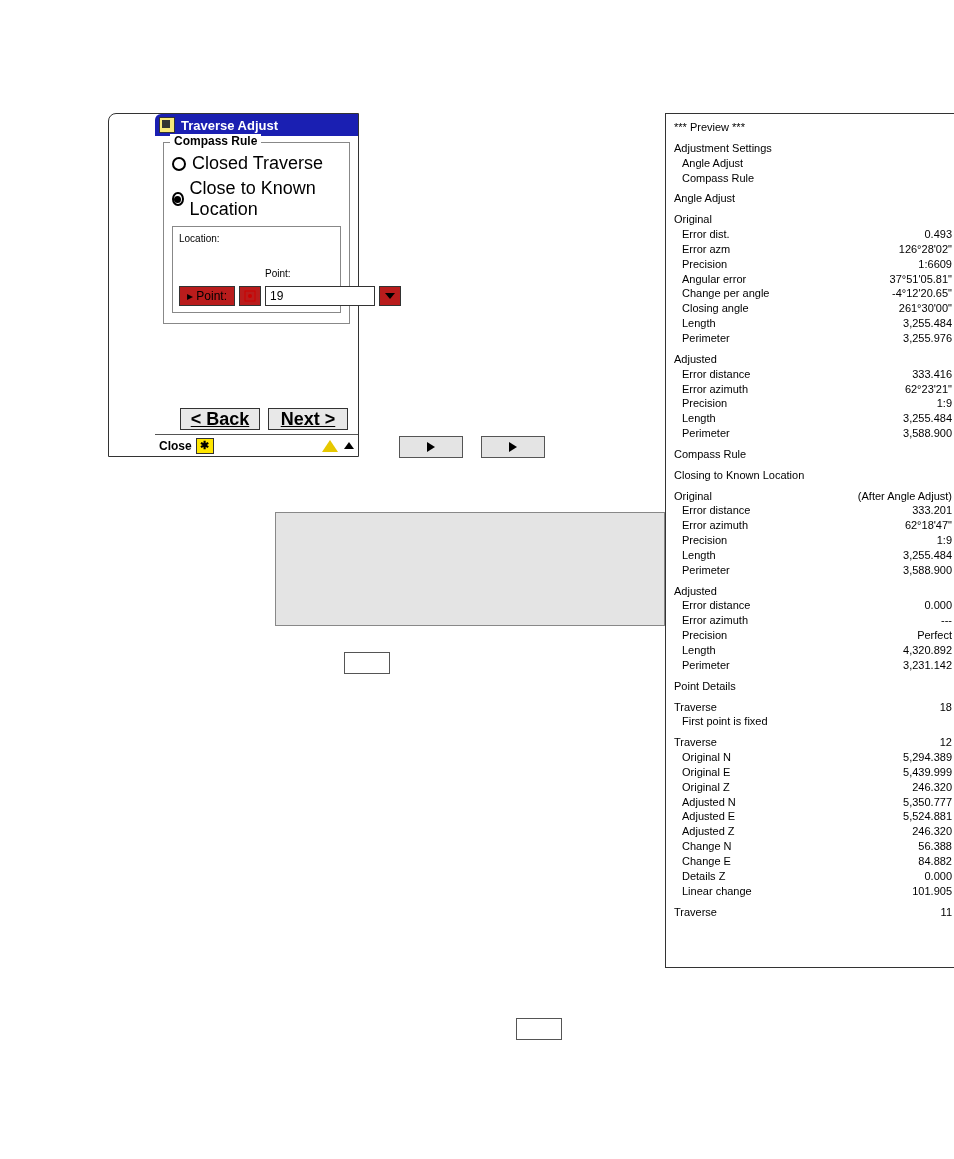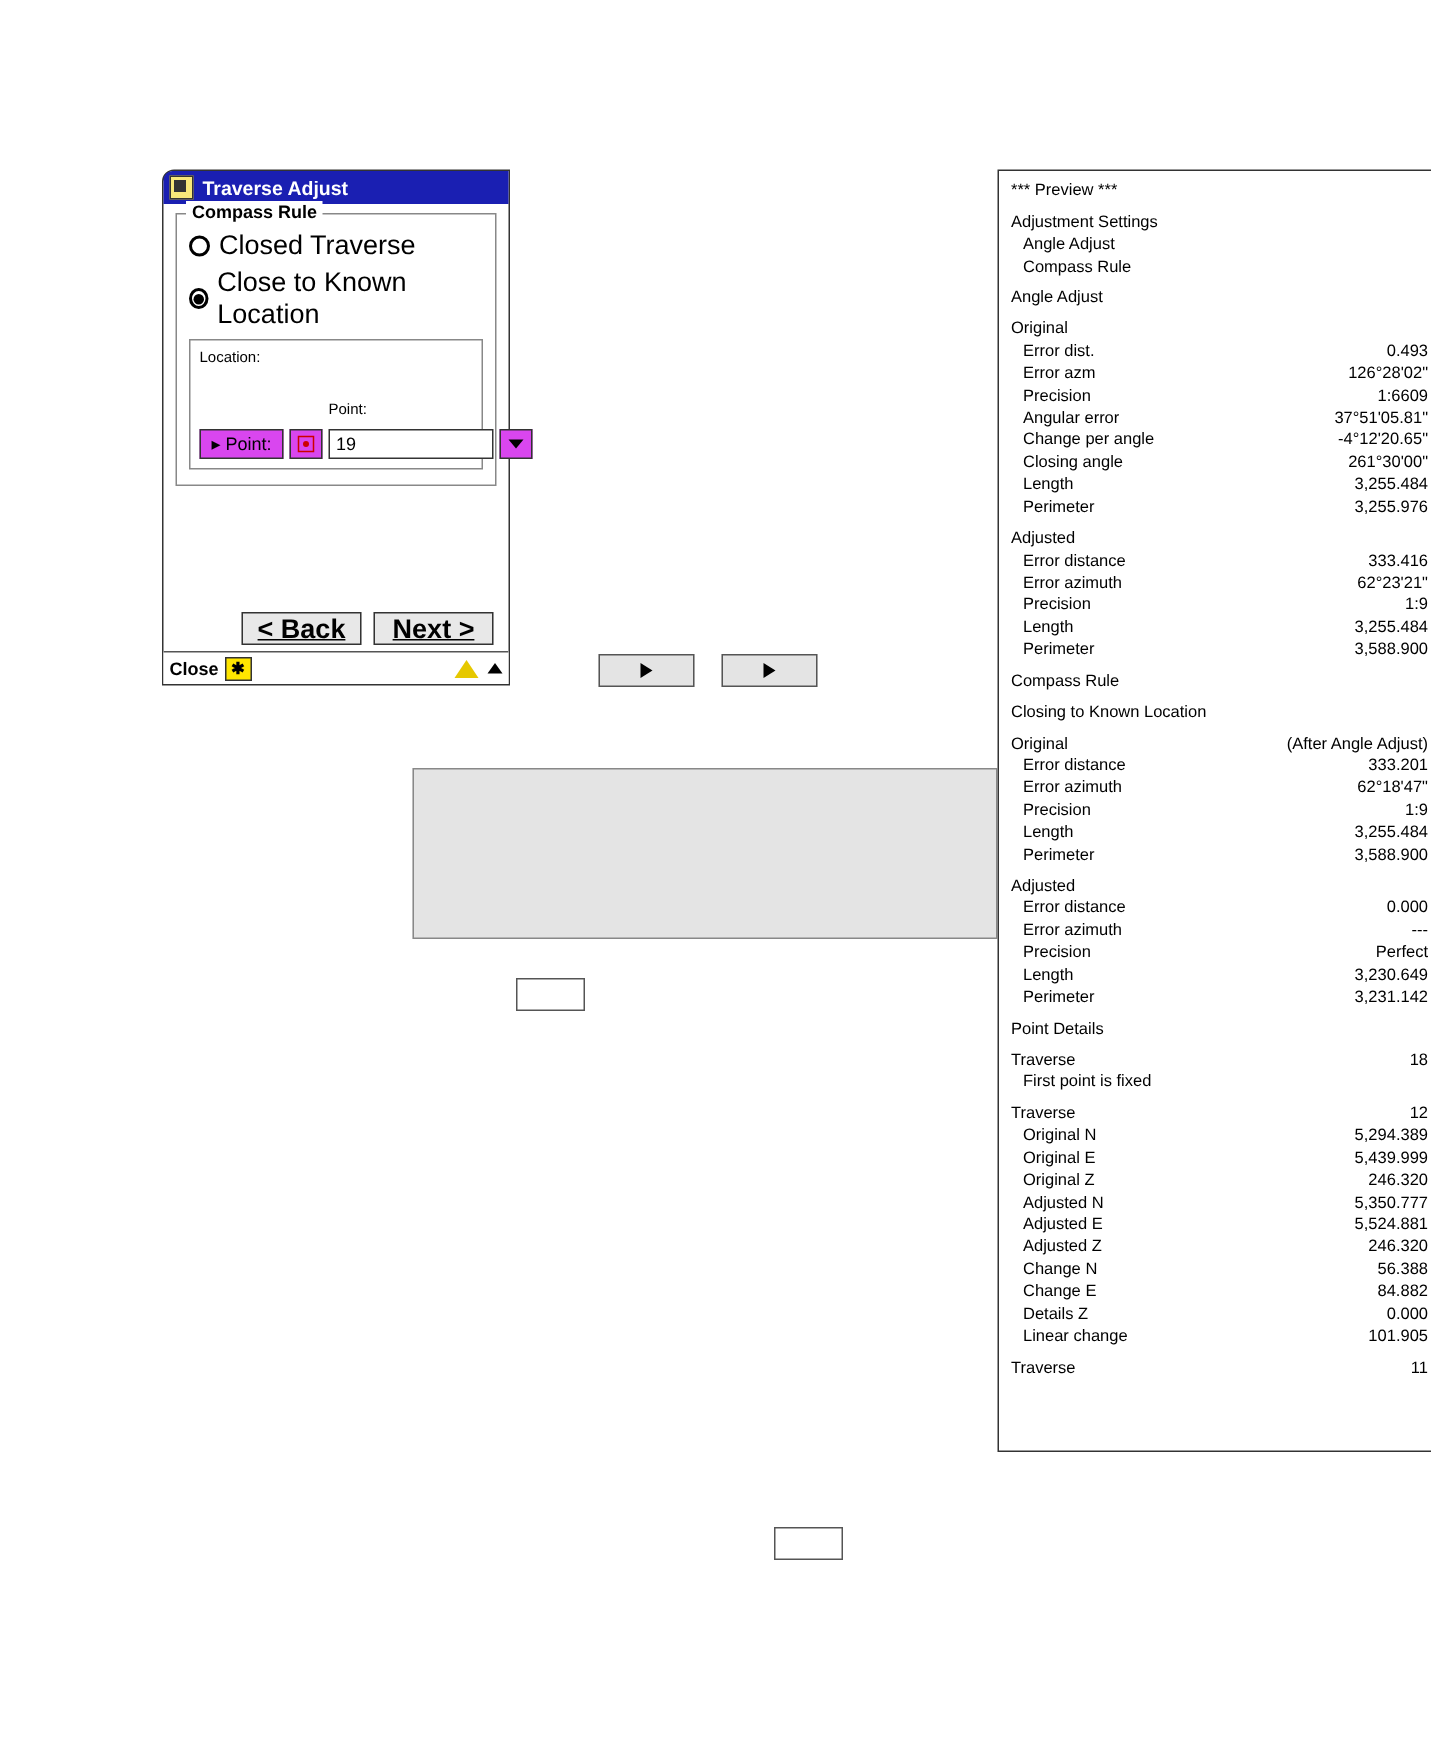--- a/index.html
+++ b/index.html
@@ -10,27 +10,28 @@
     font-size: 12px;
     color: #000;
     position: relative;
     width: 954px;
     height: 1159px;
   }
   .dialog {
     position: absolute;
     left: 108px;
     top: 113px;
-    width: 232px;
+    width: 251px;
     height: 344px;
     border: 1px solid #333;
     background: #fff;
     border-top-left-radius: 8px;
     display: flex;
     flex-direction: column;
+    padding-left: 46px;
   }
   .titlebar {
     background: #1a1fb2;
     color: #fff;
     display: flex;
     align-items: center;
     height: 22px;
     padding: 0 4px;
     font-weight: bold;
     font-size: 13px;
@@ -95,21 +96,21 @@
   }
   .label { font-size: 10px; margin-bottom: 4px; }
   .point-row {
     display: flex;
     align-items: flex-end;
     margin-top: 24px;
   }
   .point-col { margin-right: 4px; }
   .btn {
     border: 1px solid #333;
-    background: #d946ef;
+    background: #b91c1c;
     height: 20px;
     display: inline-flex;
     align-items: center;
     justify-content: center;
     font-size: 12px;
   }
   .point-btn { width: 56px; }
   .pick-btn { width: 22px; }
   .input-box {
     border: 1px solid #333;
@@ -440,21 +441,21 @@
         <div class="row indent">
           <span>Error azimuth</span>
           <span>---</span>
         </div>
         <div class="row indent">
           <span>Precision</span>
           <span>Perfect</span>
         </div>
         <div class="row indent">
           <span>Length</span>
-          <span>3,230.649</span>
+          <span>4,320.892</span>
         </div>
         <div class="row indent">
           <span>Perimeter</span>
           <span>3,231.142</span>
         </div>
       </div>
   </div>
 
   <div class="section">
     <div>Point Details</div>

